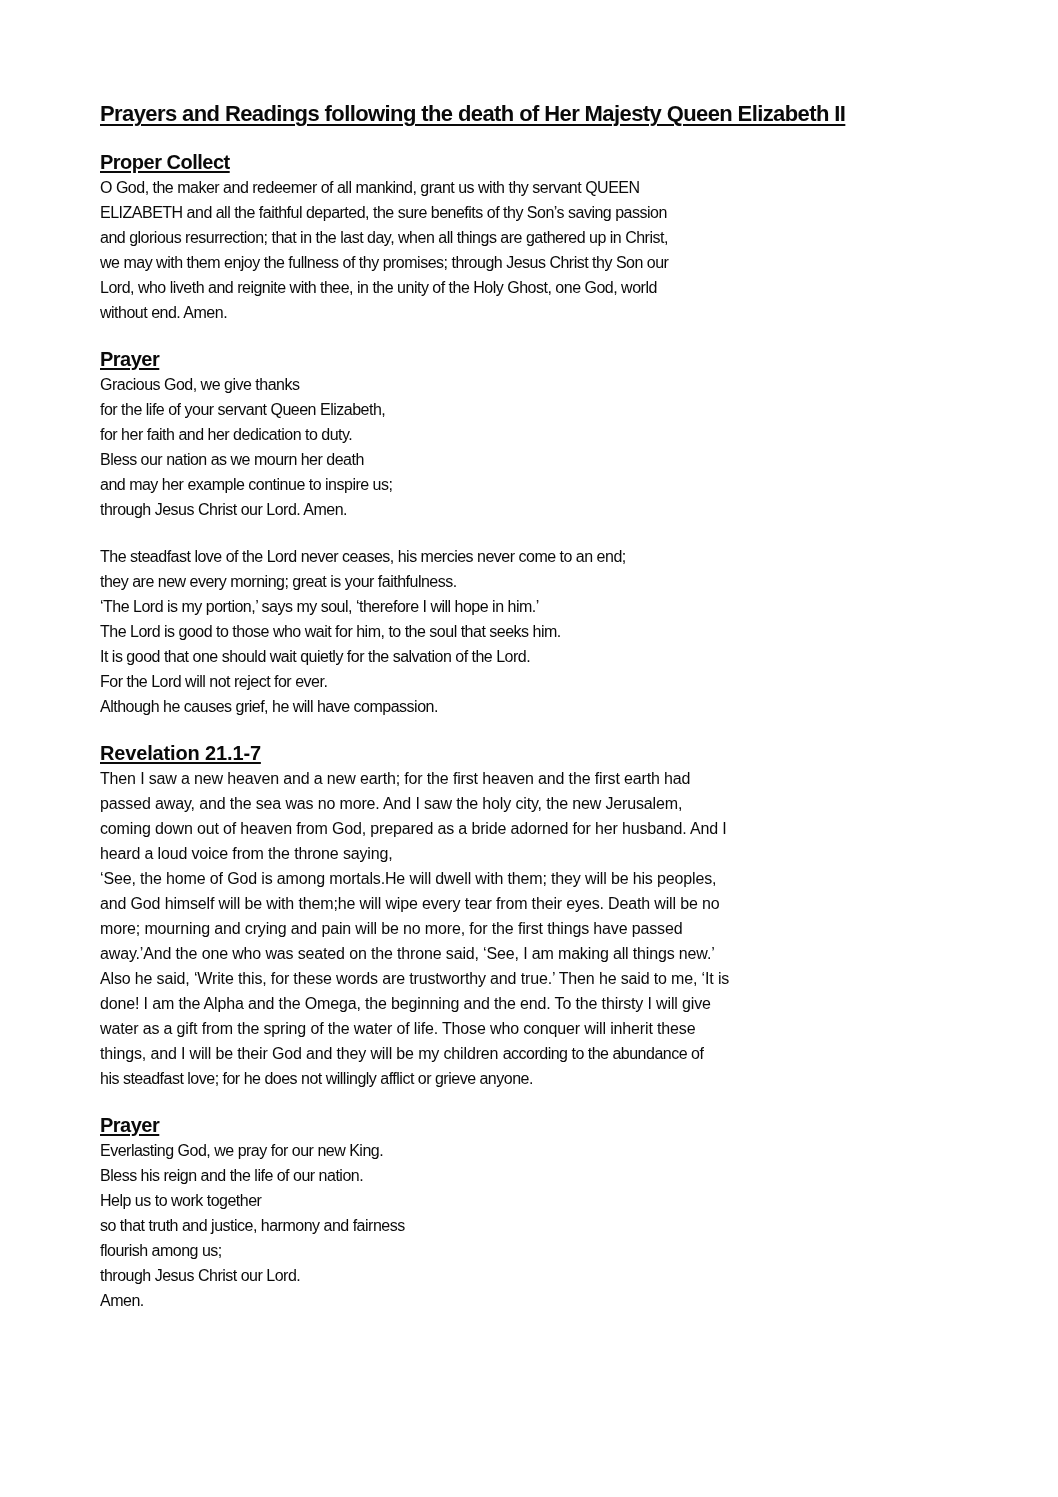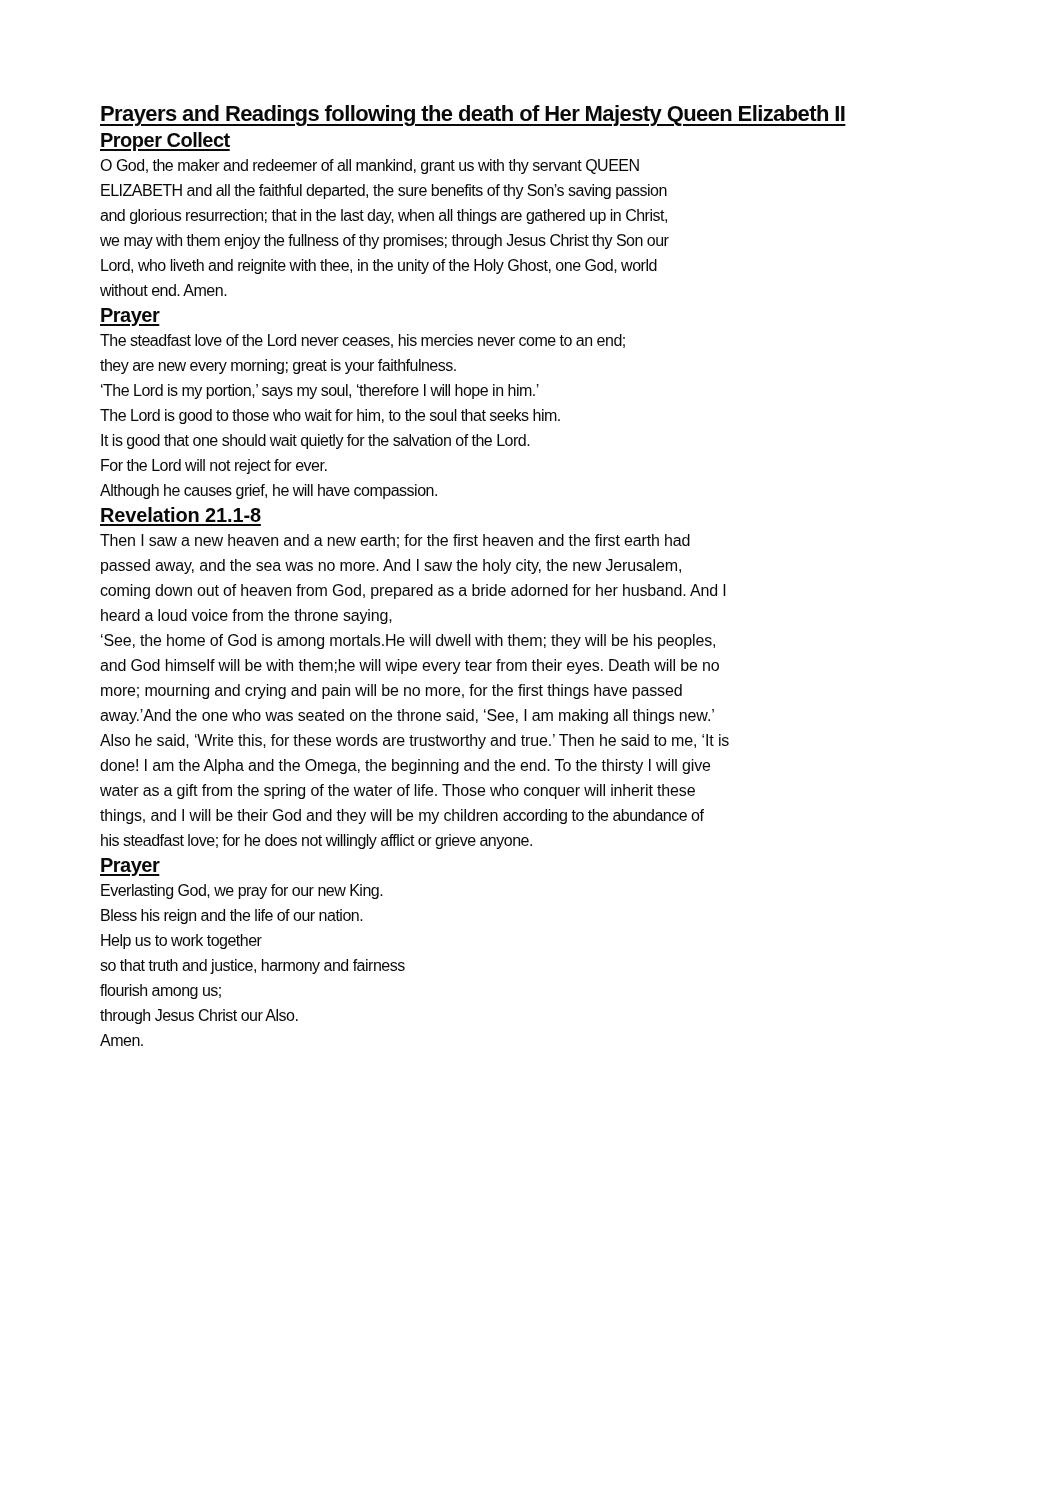--- a/index.html
+++ b/index.html
@@ -25,21 +25,21 @@
     font-family: "Liberation Sans", sans-serif;
     font-size: 22px;
     font-weight: bold;
     letter-spacing: -0.6px;
     line-height: 28px;
     text-decoration: underline;
     text-decoration-thickness: 2px;
     text-underline-offset: 3px;
     margin: 0;
   }
-  .section { }
+  .section { margin-top: 22px; }
   .section-heading {
     font-size: 20px;
     font-weight: bold;
     letter-spacing: -0.4px;
     line-height: 25px;
     text-decoration: underline;
     text-decoration-thickness: 1.5px;
     text-underline-offset: 2px;
     margin: 0;
   }
@@ -73,34 +73,40 @@
     <p class="body-text gill">O God, the maker and redeemer of all mankind, grant us with thy servant QUEEN
 ELIZABETH and all the faithful departed, the sure benefits of thy Son’s saving passion
 and glorious resurrection; that in the last day, when all things are gathered up in Christ,
 we may with them enjoy the fullness of thy promises; through Jesus Christ thy Son our
 Lord, who liveth and reignite with thee, in the unity of the Holy Ghost, one God, world
 without end. Amen.</p>
   </div>
 
   <div class="section">
     <h2 class="section-heading gill">Prayer</h2>
+    <p class="body-text gill">Gracious God, we give thanks
+for the life of your servant Queen Elizabeth,
+for her faith and her dedication to duty.
+Bless our nation as we mourn her death
+and may her example continue to inspire us;
+through Jesus Christ our Lord. Amen.</p>
   </div>
 
   <div class="section">
     <p class="body-text gill">The steadfast love of the Lord never ceases, his mercies never come to an end;
 they are new every morning; great is your faithfulness.
 ‘The Lord is my portion,’ says my soul, ‘therefore I will hope in him.’
 The Lord is good to those who wait for him, to the soul that seeks him.
 It is good that one should wait quietly for the salvation of the Lord.
 For the Lord will not reject for ever.
 Although he causes grief, he will have compassion.</p>
   </div>
 
   <div class="section">
-    <h2 class="section-heading arial">Revelation 21.1-8</h2>
+    <h2 class="section-heading arial">Revelation 21.1-7</h2>
     <p class="body-text"><span class="arial">Then I saw a new heaven and a new earth; for the first heaven and the first earth had
 passed away, and the sea was no more. And I saw the holy city, the new Jerusalem,
 coming down out of heaven from God, prepared as a bride adorned for her husband. And I
 heard a loud voice from the throne saying,
 ‘See, the home of God is among mortals.He will dwell with them; they will be his peoples,
 and God himself will be with them;he will wipe every tear from their eyes. Death will be no
 more; mourning and crying and pain will be no more, for the first things have passed
 away.’And the one who was seated on the throne said, ‘See, I am making all things new.’
 Also he said, ‘Write this, for these words are trustworthy and true.’ Then he said to me, ‘It is
 done! I am the Alpha and the Omega, the beginning and the end. To the thirsty I will give
@@ -109,17 +115,17 @@
 his steadfast love; for he does not willingly afflict or grieve anyone.</span></p>
   </div>
 
   <div class="section">
     <h2 class="section-heading gill">Prayer</h2>
     <p class="body-text gill">Everlasting God, we pray for our new King.
 Bless his reign and the life of our nation.
 Help us to work together
 so that truth and justice, harmony and fairness
 flourish among us;
-through Jesus Christ our Also.
+through Jesus Christ our Lord.
 Amen.</p>
   </div>
 
 </div>
 
 </body></html>

